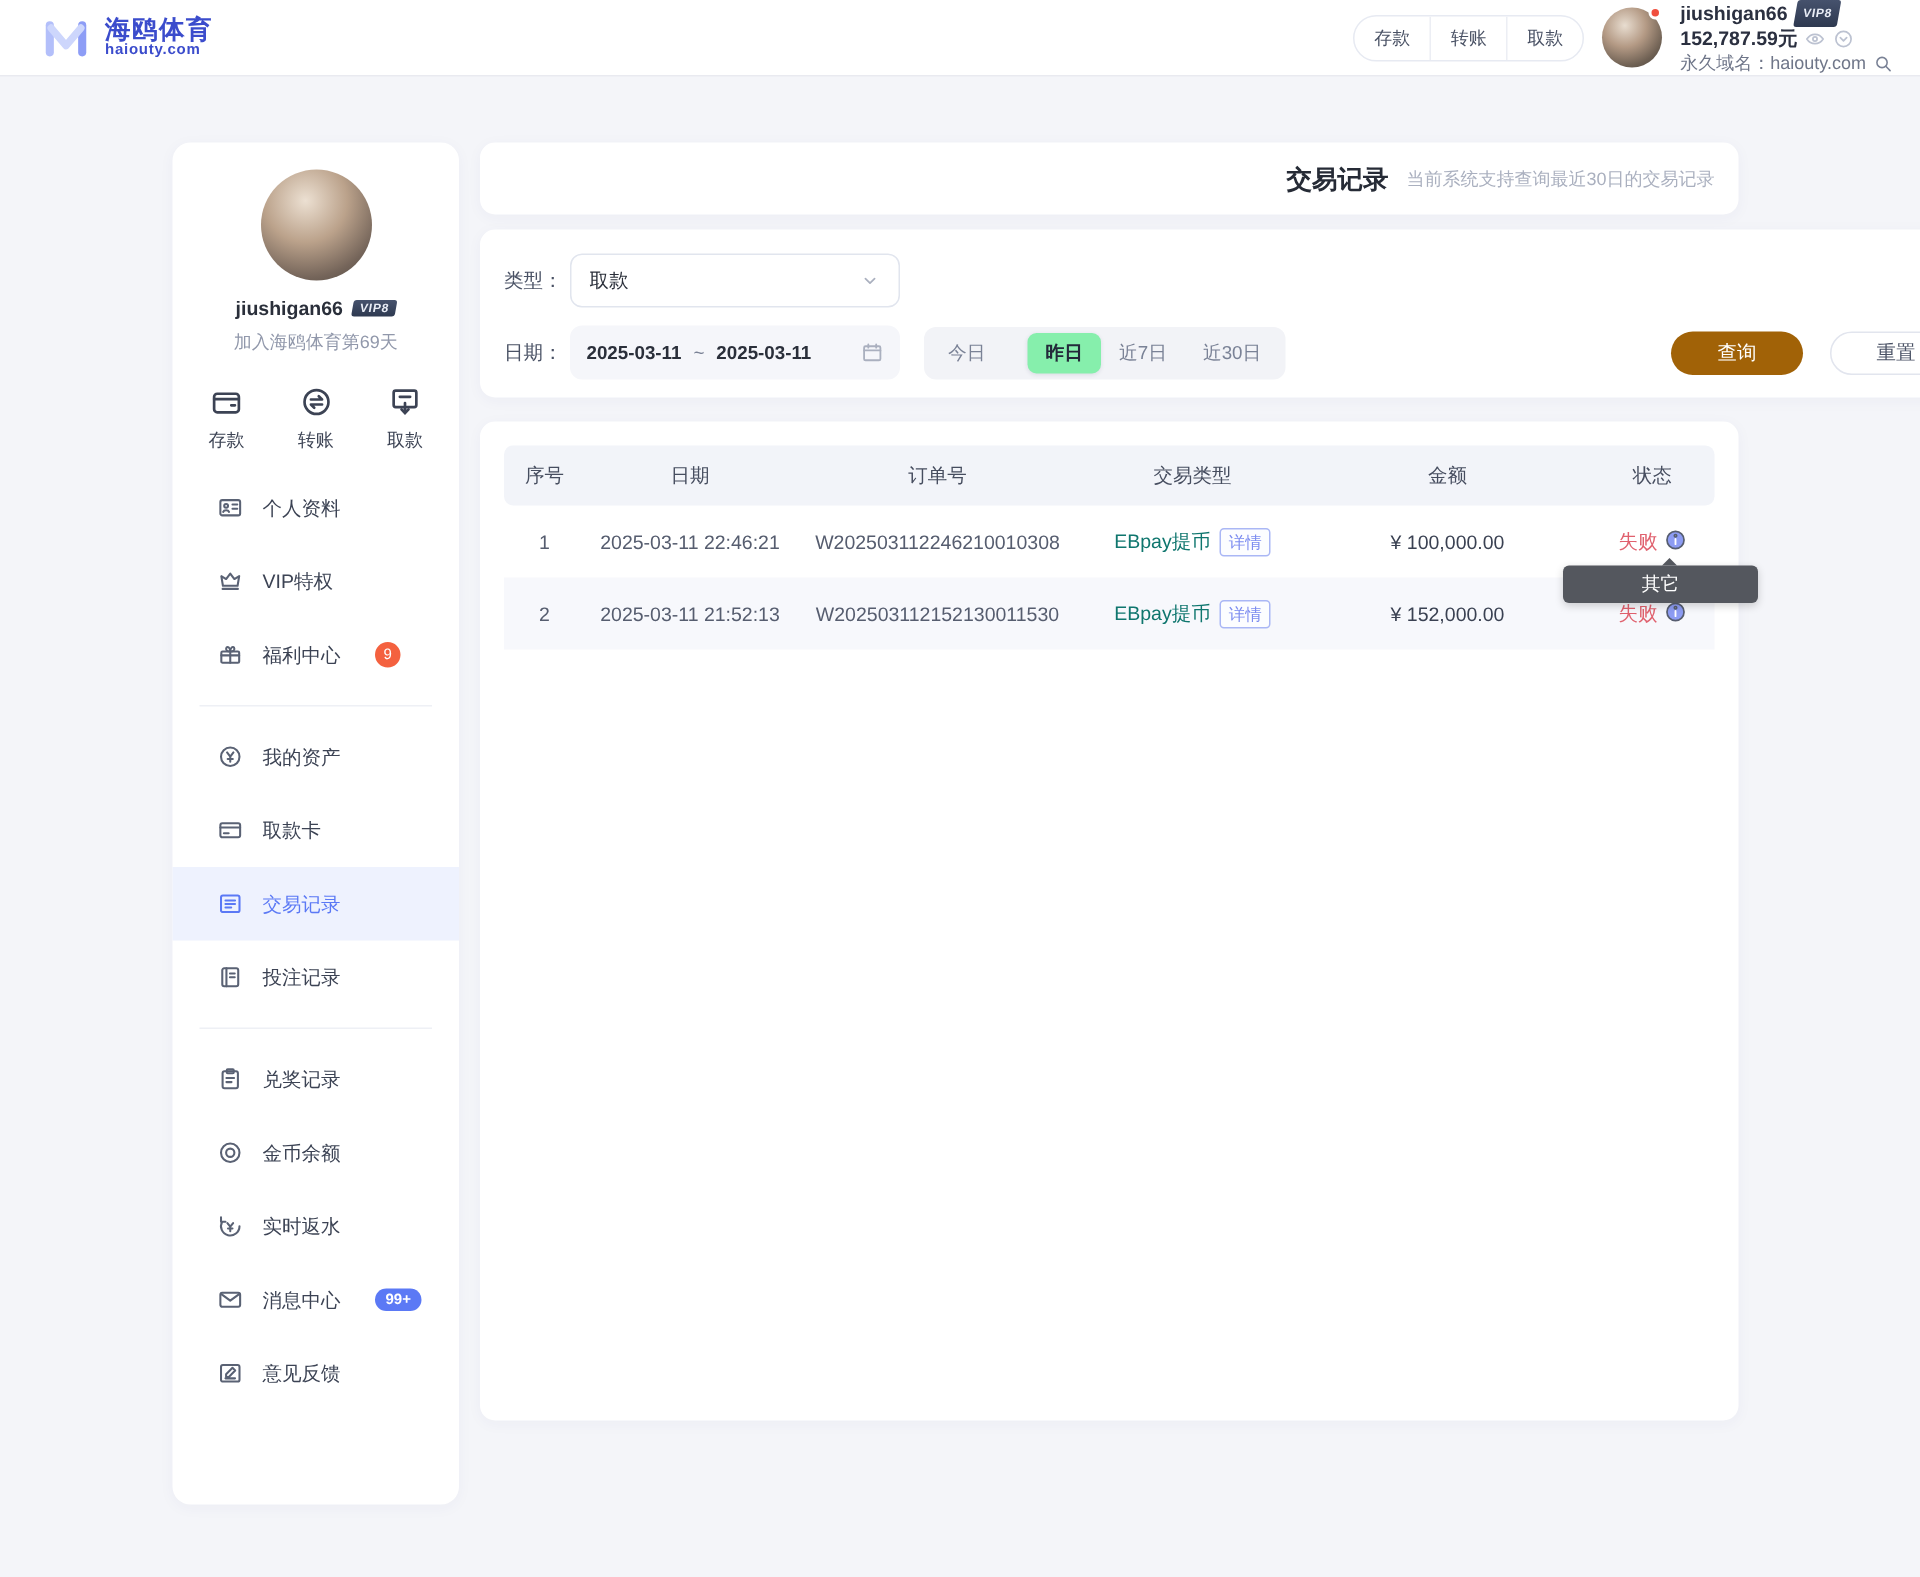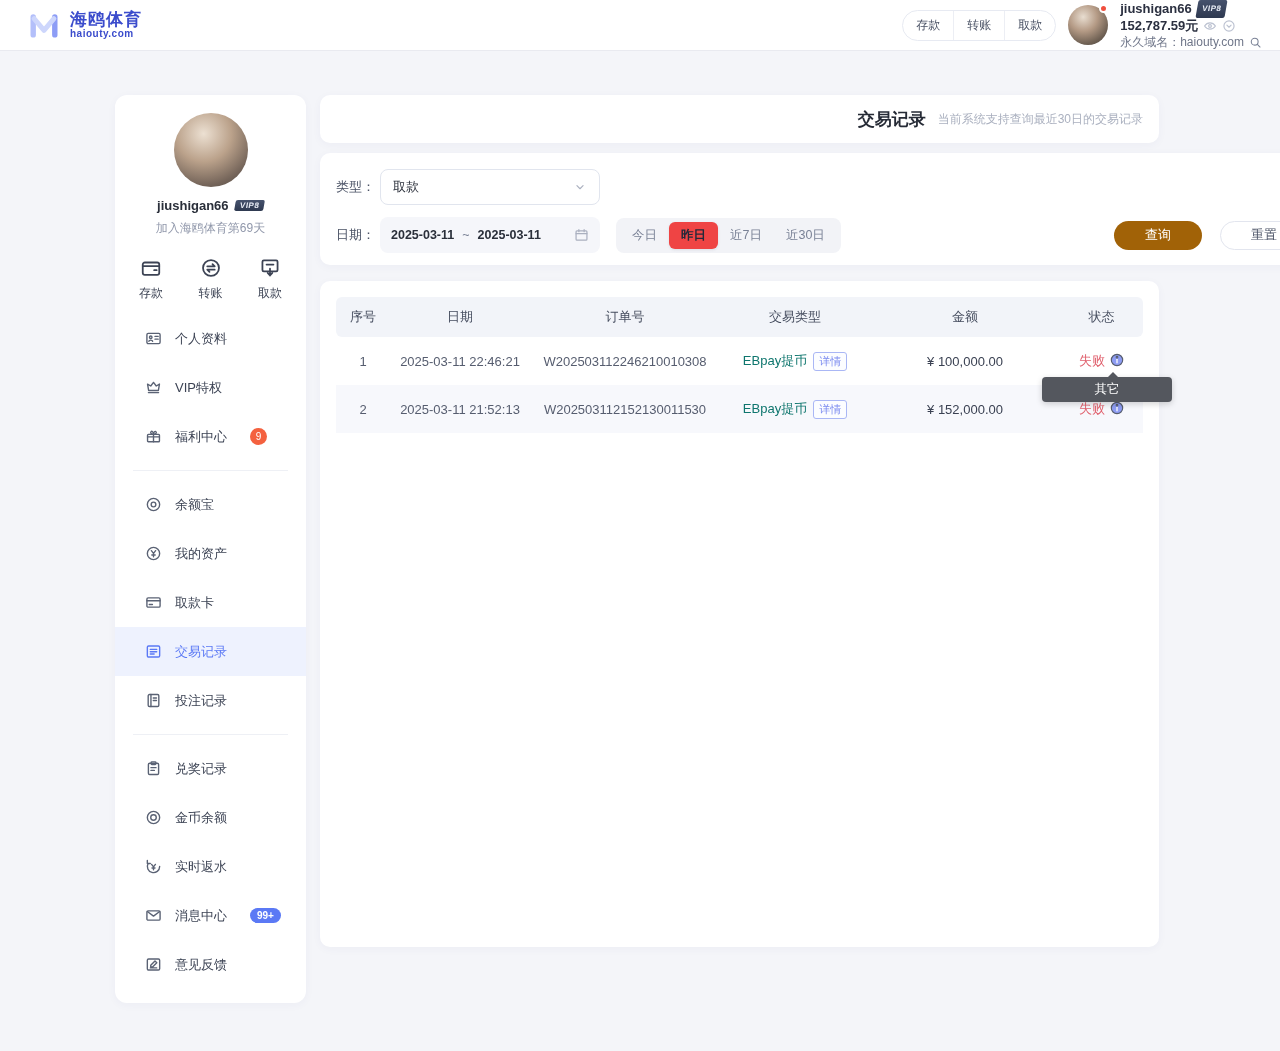--- a/index.html
+++ b/index.html
@@ -111,21 +111,21 @@
     display:flex; align-items:center; padding:0 11px; gap:8px;
     font-size:12.5px; font-weight:bold; color:#2a2f3a; cursor:pointer;
   }
   .date-sep { color:#7a8296; font-weight:normal; }
   .cal { width:15px; height:15px; color:#aab0bf; margin-left:auto; }
   .range-group {
     margin-left:16px; background:#f2f3f7; border-radius:8px; padding:4px;
     display:flex; align-items:center; font-size:12.5px; color:#7a8296;
   }
   .range-btn { padding:5px 12px; cursor:pointer; border-radius:6px; white-space:nowrap; }
-  .range-btn.active { background:#ef4444; color:#23293a; font-weight:bold; box-shadow:0 1px 3px rgba(30,40,80,0.10); }
+  .range-btn.active { background:#86efac; color:#23293a; font-weight:bold; box-shadow:0 1px 3px rgba(30,40,80,0.10);margin-left:16px; }
   .f-spacer { flex:1; }
   .btn { height:29px; width:88px; border-radius:15px; font-size:13px; display:flex; align-items:center; justify-content:center; cursor:pointer; }
   .btn-primary { background:#a16207; color:#fff; }
   .btn-plain { background:#fff; color:#4a5265; border:1px solid #e2e5ee; margin-left:18px; }
 
   
   .table-card { left:320px; top:281px; width:839px; height:666px; padding:16px; }
   table { width:100%; border-collapse:collapse; font-size:13px; table-layout:fixed; }
   th { background:#f2f4f9; height:40px; font-weight:normal; color:#464d5f; }
   th:first-child { border-radius:6px 0 0 6px; width:54px; }
@@ -279,29 +279,20 @@
         <span class="mi-icon icon">
           <svg viewBox="0 0 16 16">
             <rect x="2.4" y="6" width="11.2" height="7" rx="0.8"></rect>
             <path d="M2.4 8.4h11.2M8 6v7M8 6C6 6 4.8 4.8 5.6 3.6 6.4 2.6 8 3.4 8 6zM8 6c2 0 3.2-1.2 2.4-2.4C9.6 2.6 8 3.4 8 6z"></path>
           </svg>
         </span>
         <span class="mi-label">福利中心</span>
         <span class="badge red">9</span>
       </div>
       <div class="divider"></div>
-      <div class="menu-item">
-        <span class="mi-icon icon">
-          <svg viewBox="0 0 16 16">
-            <circle cx="8" cy="8" r="5.8"></circle>
-            <circle cx="8" cy="8" r="2.2"></circle>
-          </svg>
-        </span>
-        <span class="mi-label">余额宝</span>
-      </div>
       <div class="menu-item">
         <span class="mi-icon icon">
           <svg viewBox="0 0 16 16">
             <circle cx="8" cy="8" r="5.8"></circle>
             <path d="M6 5.3L8 7.9l2-2.6M8 7.9v3.2M6.4 9.4h3.2"></path>
           </svg>
         </span>
         <span class="mi-label">我的资产</span>
       </div>
       <div class="menu-item">

